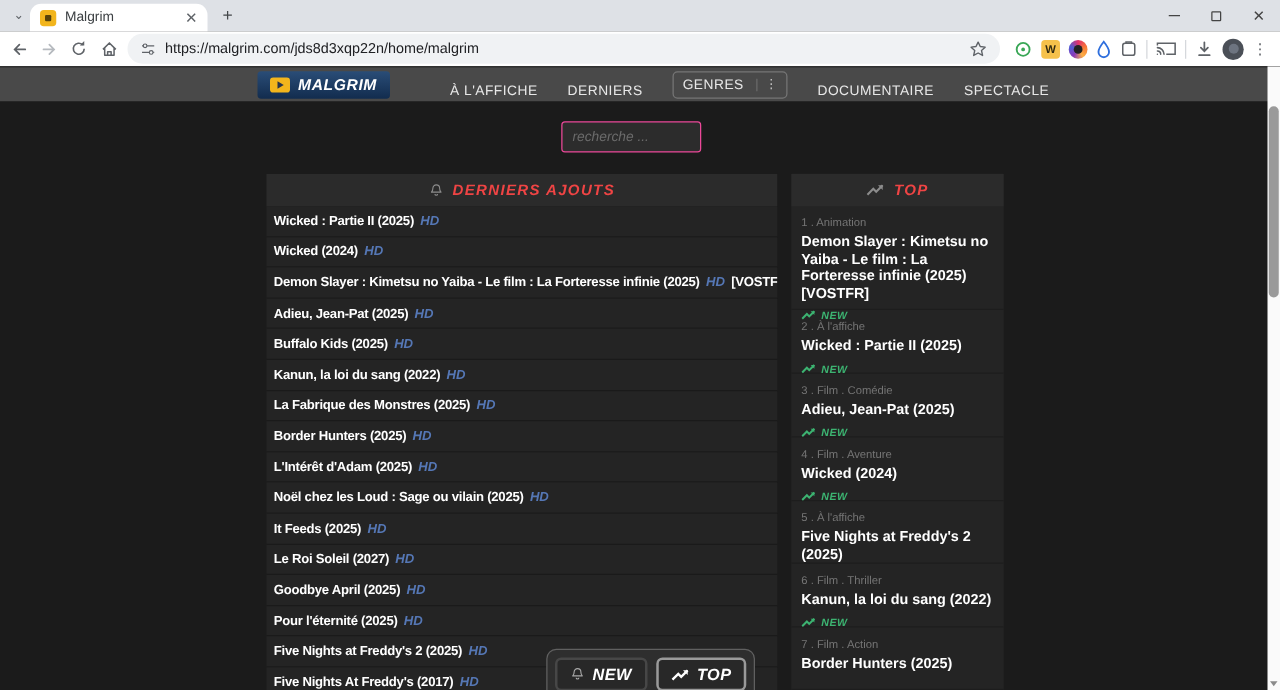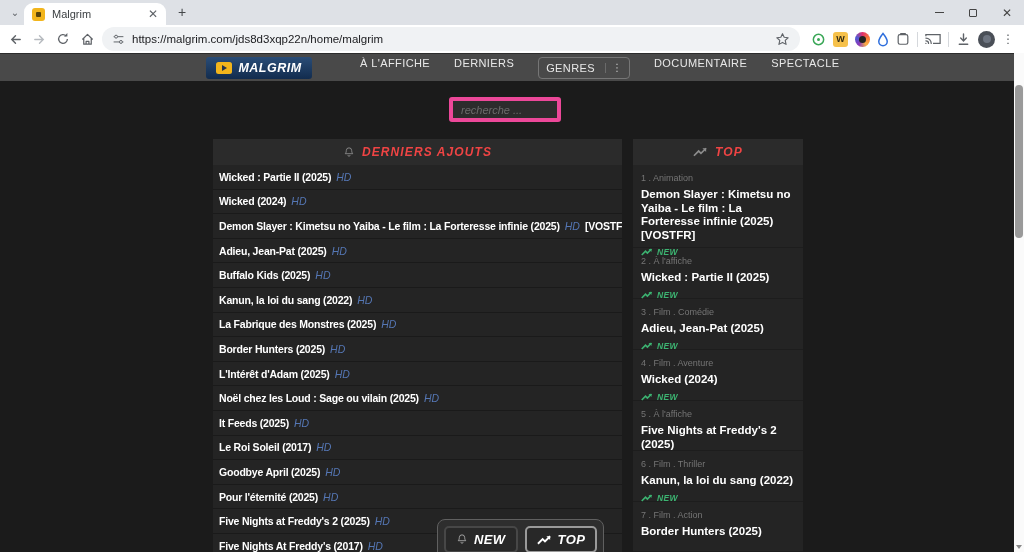--- a/index.html
+++ b/index.html
@@ -34,35 +34,35 @@
   .avatar i{width:8px;height:8px;border-radius:50%;background:#6d7480;display:block;}
   .menu-dots{color:#5f6368;font-size:12px;letter-spacing:0;}
 
   
   .site{position:absolute;left:0;top:53px;width:1024px;height:499px;background:#1b1b1b;overflow:hidden;}
   .site-header{height:28px;background:#494949;border-top:1px solid #2c2c2c;display:flex;align-items:center;}
   .logo{margin-left:206px;width:106px;height:22px;border-radius:3px;background:linear-gradient(180deg,#2a4d77,#122c4e);display:flex;align-items:center;justify-content:center;gap:6px;flex:none;}
   .play-ic{width:16px;height:12px;background:#f2b51c;border-radius:2.5px;display:flex;align-items:center;justify-content:center;flex:none;}
   .play-ic i{display:block;width:0;height:0;border-left:5px solid #27344a;border-top:3px solid transparent;border-bottom:3px solid transparent;margin-left:1px;}
   .logo b{color:#fff;font-style:italic;font-weight:900;font-size:12.5px;letter-spacing:.5px;}
-  .nav{display:flex;align-items:flex-start;margin-left:48px;gap:24px;}
+  .nav{display:flex;align-items:flex-end;margin-left:48px;gap:24px;}
   .nav a{color:#e8e8e8;font-size:11px;letter-spacing:.4px;text-decoration:none;white-space:nowrap;}
   .genres-btn{display:flex;align-items:center;border:1px solid #767676;border-radius:4px;padding:4px 7px;gap:10px;}
   .genres-btn a{color:#e8e8e8;font-size:11px;letter-spacing:.4px;text-decoration:none;}
   .genres-dots{color:#c9c9c9;font-size:10px;border-left:1px solid #6a6a6a;padding-left:6px;line-height:10px;}
 
-  .search{position:absolute;left:449px;top:44px;width:112px;height:25px;background:#2c2c2c;border:4px solid #ec4899;border-radius:3px;color:#bbb;font-size:11px;font-style:italic;padding:0 8px;outline:none;}
+  .search{position:absolute;left:449px;top:44px;width:112px;height:25px;background:#2c2c2c;border:1px solid #ec4899;border-radius:3px;color:#bbb;font-size:11px;font-style:italic;padding:0 8px;outline:none;}
   .search::placeholder{color:#6b6b6b;font-style:italic;}
 
   .panel-header{height:26px;background:#2b2b2b;display:flex;align-items:center;justify-content:center;gap:7px;color:#ef4444;font-style:italic;font-weight:700;font-size:12px;letter-spacing:1.1px;flex:none;}
 
   .main-col{position:absolute;left:213px;top:86px;width:409px;height:413px;overflow:hidden;}
   .row{height:24.6px;background:#242424;border-bottom:1px solid #1a1a1a;display:flex;align-items:center;padding:0 6px;white-space:nowrap;overflow:hidden;}
   .row .t{color:#fff;font-weight:700;font-size:10.5px;letter-spacing:-.2px;}
-  .row .hd{color:#5577b5;font-weight:400;font-style:italic;font-size:10.5px;margin-left:5px;}
+  .row .hd{color:#5577b5;font-weight:700;font-style:italic;font-size:10.5px;margin-left:5px;}
   .row .tag{color:#fff;font-weight:700;font-size:10.5px;letter-spacing:-.2px;margin-left:5px;}
 
   .side-col{position:absolute;left:633px;top:86px;width:170px;height:413px;overflow:hidden;background:#242424;display:flex;flex-direction:column;}
   .top-item{padding:8px 8px 7px;border-bottom:1px solid #1d1d1d;min-height:50px;}
   .top-item .meta{color:#757575;font-size:9px;}
   .top-item .title{color:#fff;font-weight:700;font-size:11.5px;line-height:13.5px;margin-top:5px;}
   .nbadge{display:flex;align-items:center;gap:4px;margin-top:5px;}
   .nbadge b{color:#3cb371;font-style:italic;font-weight:700;font-size:8.5px;letter-spacing:.4px;}
 
   .float-widget{position:absolute;left:437px;top:466px;background:#2e2e2e;border:1px solid #606060;border-radius:8px;padding:6px;display:flex;gap:7px;z-index:5;}
@@ -235,21 +235,21 @@
         </div>
       <div class="row">
           <span class="t">Noël chez les Loud : Sage ou vilain (2025)</span>
           <span class="hd">HD</span>
         </div>
       <div class="row">
           <span class="t">It Feeds (2025)</span>
           <span class="hd">HD</span>
         </div>
       <div class="row">
-          <span class="t">Le Roi Soleil (2017)</span>
+          <span class="t">Le Roi Soleil (2027)</span>
           <span class="hd">HD</span>
         </div>
       <div class="row">
           <span class="t">Goodbye April (2025)</span>
           <span class="hd">HD</span>
         </div>
       <div class="row">
           <span class="t">Pour l'éternité (2025)</span>
           <span class="hd">HD</span>
         </div>

